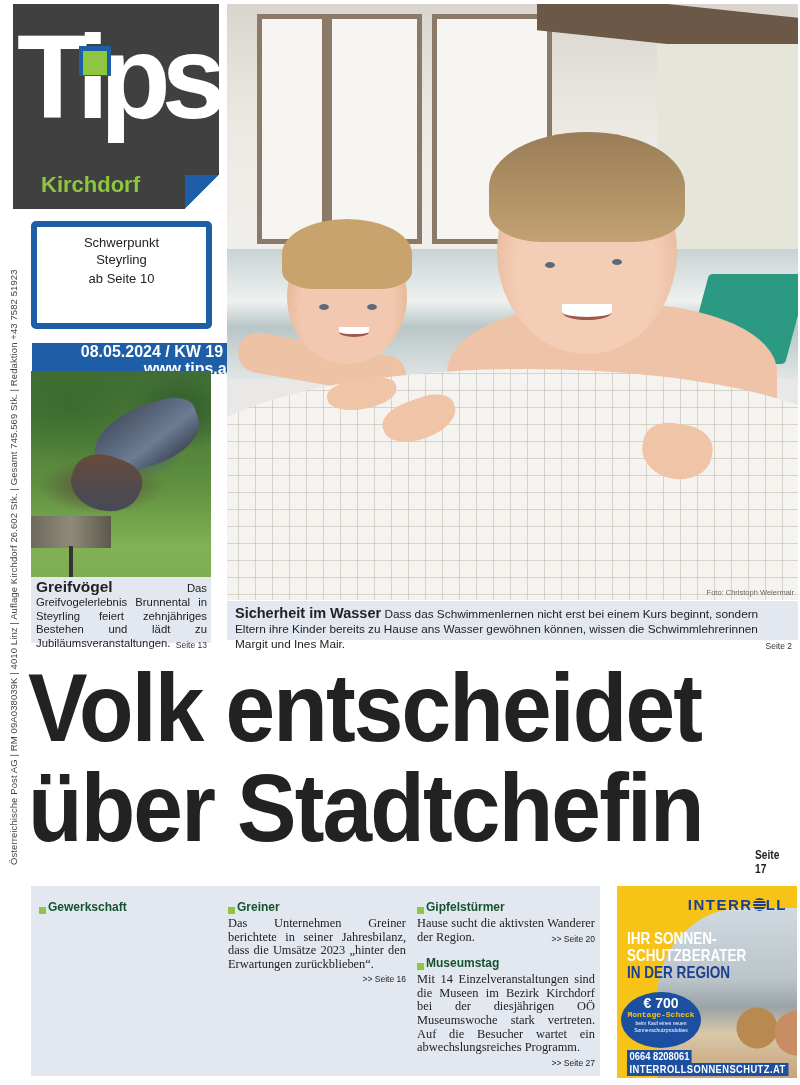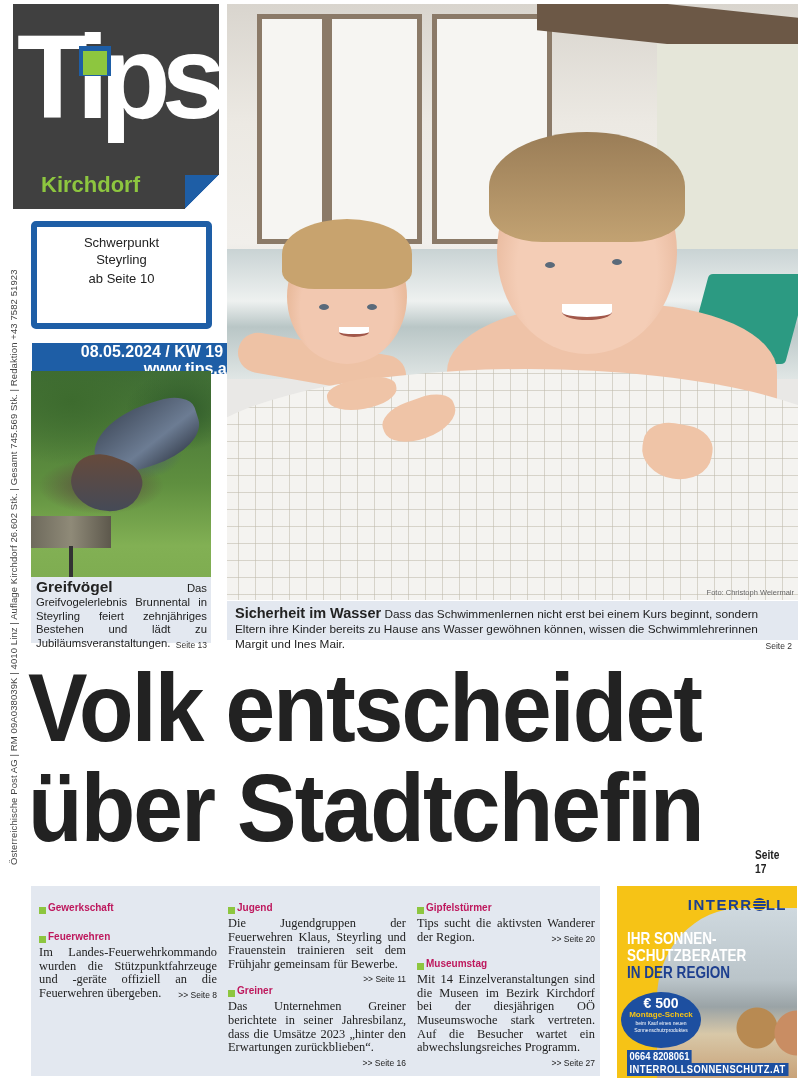--- a/index.html
+++ b/index.html
@@ -154,21 +154,21 @@
   }
 
   
   .briefs {
     position: absolute; left: 31px; top: 886px; width: 569px; height: 190px;
     background: #e3e8f0;
   }
   .brief-col { position: absolute; top: 12px; width: 178px; }
   .brief { margin-bottom: 10px; }
   .brief-title {
-    font-weight: 700; font-size: 10px; line-height: 19px; color: #be185d; display: flex; align-items: center;
+    font-weight: 700; font-size: 12px; line-height: 19px; color: #14532d; display: flex; align-items: center;
   }
   .brief-bullet { width: 7px; height: 7px; background: #8dc63f; margin-right: 2px; margin-top: 5px; flex: none; }
   .brief-text {
     font-family: "Liberation Serif", serif; font-size: 12.4px; line-height: 13.6px; color: #222; text-align: justify;
   }
   .brief-ref { font-family: "Liberation Sans", sans-serif; font-size: 8.5px; float: right; margin-top: 2px; }
 
   
   .ad {
     position: absolute; left: 617px; top: 886px; width: 180px; height: 192px;
@@ -189,21 +189,21 @@
   .ad-head {
     position: absolute; left: 10px; top: 44px; font-weight: 700; font-size: 16.5px; line-height: 17px; color: #ffffff;
     transform: scaleX(0.82); transform-origin: left top; white-space: nowrap;
   }
   .ad-head-3 { color: #1d3f8f; }
   .ad-badge {
     position: absolute; left: 4px; top: 106px; width: 80px; height: 56px; border-radius: 50%;
     background: #1d4fa0; color: #fff; text-align: center; padding-top: 4px;
   }
   .ad-badge-amount { font-weight: 700; font-size: 14px; line-height: 14px; color: #ffffff; }
-  .ad-badge-label { font-weight: 700; font-size: 8px; line-height: 10px; color: #f6c316; }
+  .ad-badge-label { font-weight: 700; font-size: 8px; line-height: 10px; color: #f6c316; font-family: Liberation Mono, monospace; }
   .ad-badge-small { font-size: 5px; line-height: 7px; color: #fff; }
   .ad-phone, .ad-url {
     position: absolute; left: 10px; background: #1d4fa0; color: #fff; font-weight: 700;
     white-space: nowrap; padding: 0 3px; transform: scaleX(0.85); transform-origin: left top;
   }
   .ad-phone { top: 164px; font-size: 11px; line-height: 13px; }
   .ad-url { top: 177px; font-size: 11px; line-height: 13px; letter-spacing: 0.5px; }
 </style>
 </head>
 <body>
@@ -278,51 +278,37 @@
 <div class="headline-page">Seite 17</div>
 
 <div class="briefs">
   <div class="brief-col" style="left:8px;">
     <div class="brief">
       <div class="brief-title">
           <span class="brief-bullet"></span>
           <span>Gewerkschaft</span>
         </div>
     </div>
-    <div class="brief">
-      <div class="brief-title">
-          <span class="brief-bullet"></span>
-          <span>Feuerwehren</span>
-        </div>
-      <div class="brief-text"><span>Im Landes-Feuerwehrkommando wurden die Stützpunktfahrzeuge und -geräte offiziell an die Feuerwehren übergeben.</span> <span class="brief-ref">&gt;&gt; Seite 8</span></div>
-    </div>
   </div>
   <div class="brief-col" style="left:197px;">
-    <div class="brief">
-      <div class="brief-title">
-          <span class="brief-bullet"></span>
-          <span>Jugend</span>
-        </div>
-      <div class="brief-text"><span>Die Jugendgruppen der Feuerwehren Klaus, Steyrling und Frauenstein trainieren seit dem Frühjahr gemeinsam für Bewerbe.</span> <span class="brief-ref">&gt;&gt; Seite 11</span></div>
-    </div>
     <div class="brief">
       <div class="brief-title">
           <span class="brief-bullet"></span>
           <span>Greiner</span>
         </div>
       <div class="brief-text"><span>Das Unternehmen Greiner berichtete in seiner Jahresbilanz, dass die Umsätze 2023 „hinter den Erwartungen zurückblieben“.</span> <span class="brief-ref">&gt;&gt; Seite 16</span></div>
     </div>
   </div>
   <div class="brief-col" style="left:386px;">
     <div class="brief">
       <div class="brief-title">
           <span class="brief-bullet"></span>
           <span>Gipfelstürmer</span>
         </div>
-      <div class="brief-text"><span>Tips sucht die aktivsten Wanderer der Region.</span> <span class="brief-ref">&gt;&gt; Seite 20</span></div>
+      <div class="brief-text"><span>Hause sucht die aktivsten Wanderer der Region.</span> <span class="brief-ref">&gt;&gt; Seite 20</span></div>
     </div>
     <div class="brief">
       <div class="brief-title">
           <span class="brief-bullet"></span>
           <span>Museumstag</span>
         </div>
       <div class="brief-text"><span>Mit 14 Einzelveranstaltungen sind die Museen im Bezirk Kirchdorf bei der diesjährigen OÖ Museumswoche stark vertreten. Auf die Besucher wartet ein abwechslungsreiches Programm.</span> <span class="brief-ref">&gt;&gt; Seite 27</span></div>
     </div>
   </div>
 </div>
@@ -331,20 +317,20 @@
   <div class="ad-photo"></div>
   <div class="ad-logo">
     <span>INTERR</span><span class="ad-logo-o"></span><span>LL</span>
   </div>
   <div class="ad-head">
     <div>IHR SONNEN-</div>
     <div>SCHUTZBERATER</div>
     <div class="ad-head-3">IN DER REGION</div>
   </div>
   <div class="ad-badge">
-    <div class="ad-badge-amount">€ 500</div>
+    <div class="ad-badge-amount">€ 700</div>
     <div class="ad-badge-label">Montage-Scheck</div>
     <div class="ad-badge-small">beim Kauf eines neuen</div>
     <div class="ad-badge-small">Sonnenschutzproduktes</div>
   </div>
   <div class="ad-phone">0664 8208061</div>
   <div class="ad-url">INTERROLLSONNENSCHUTZ.AT</div>
 </div>
 
 </body></html>

